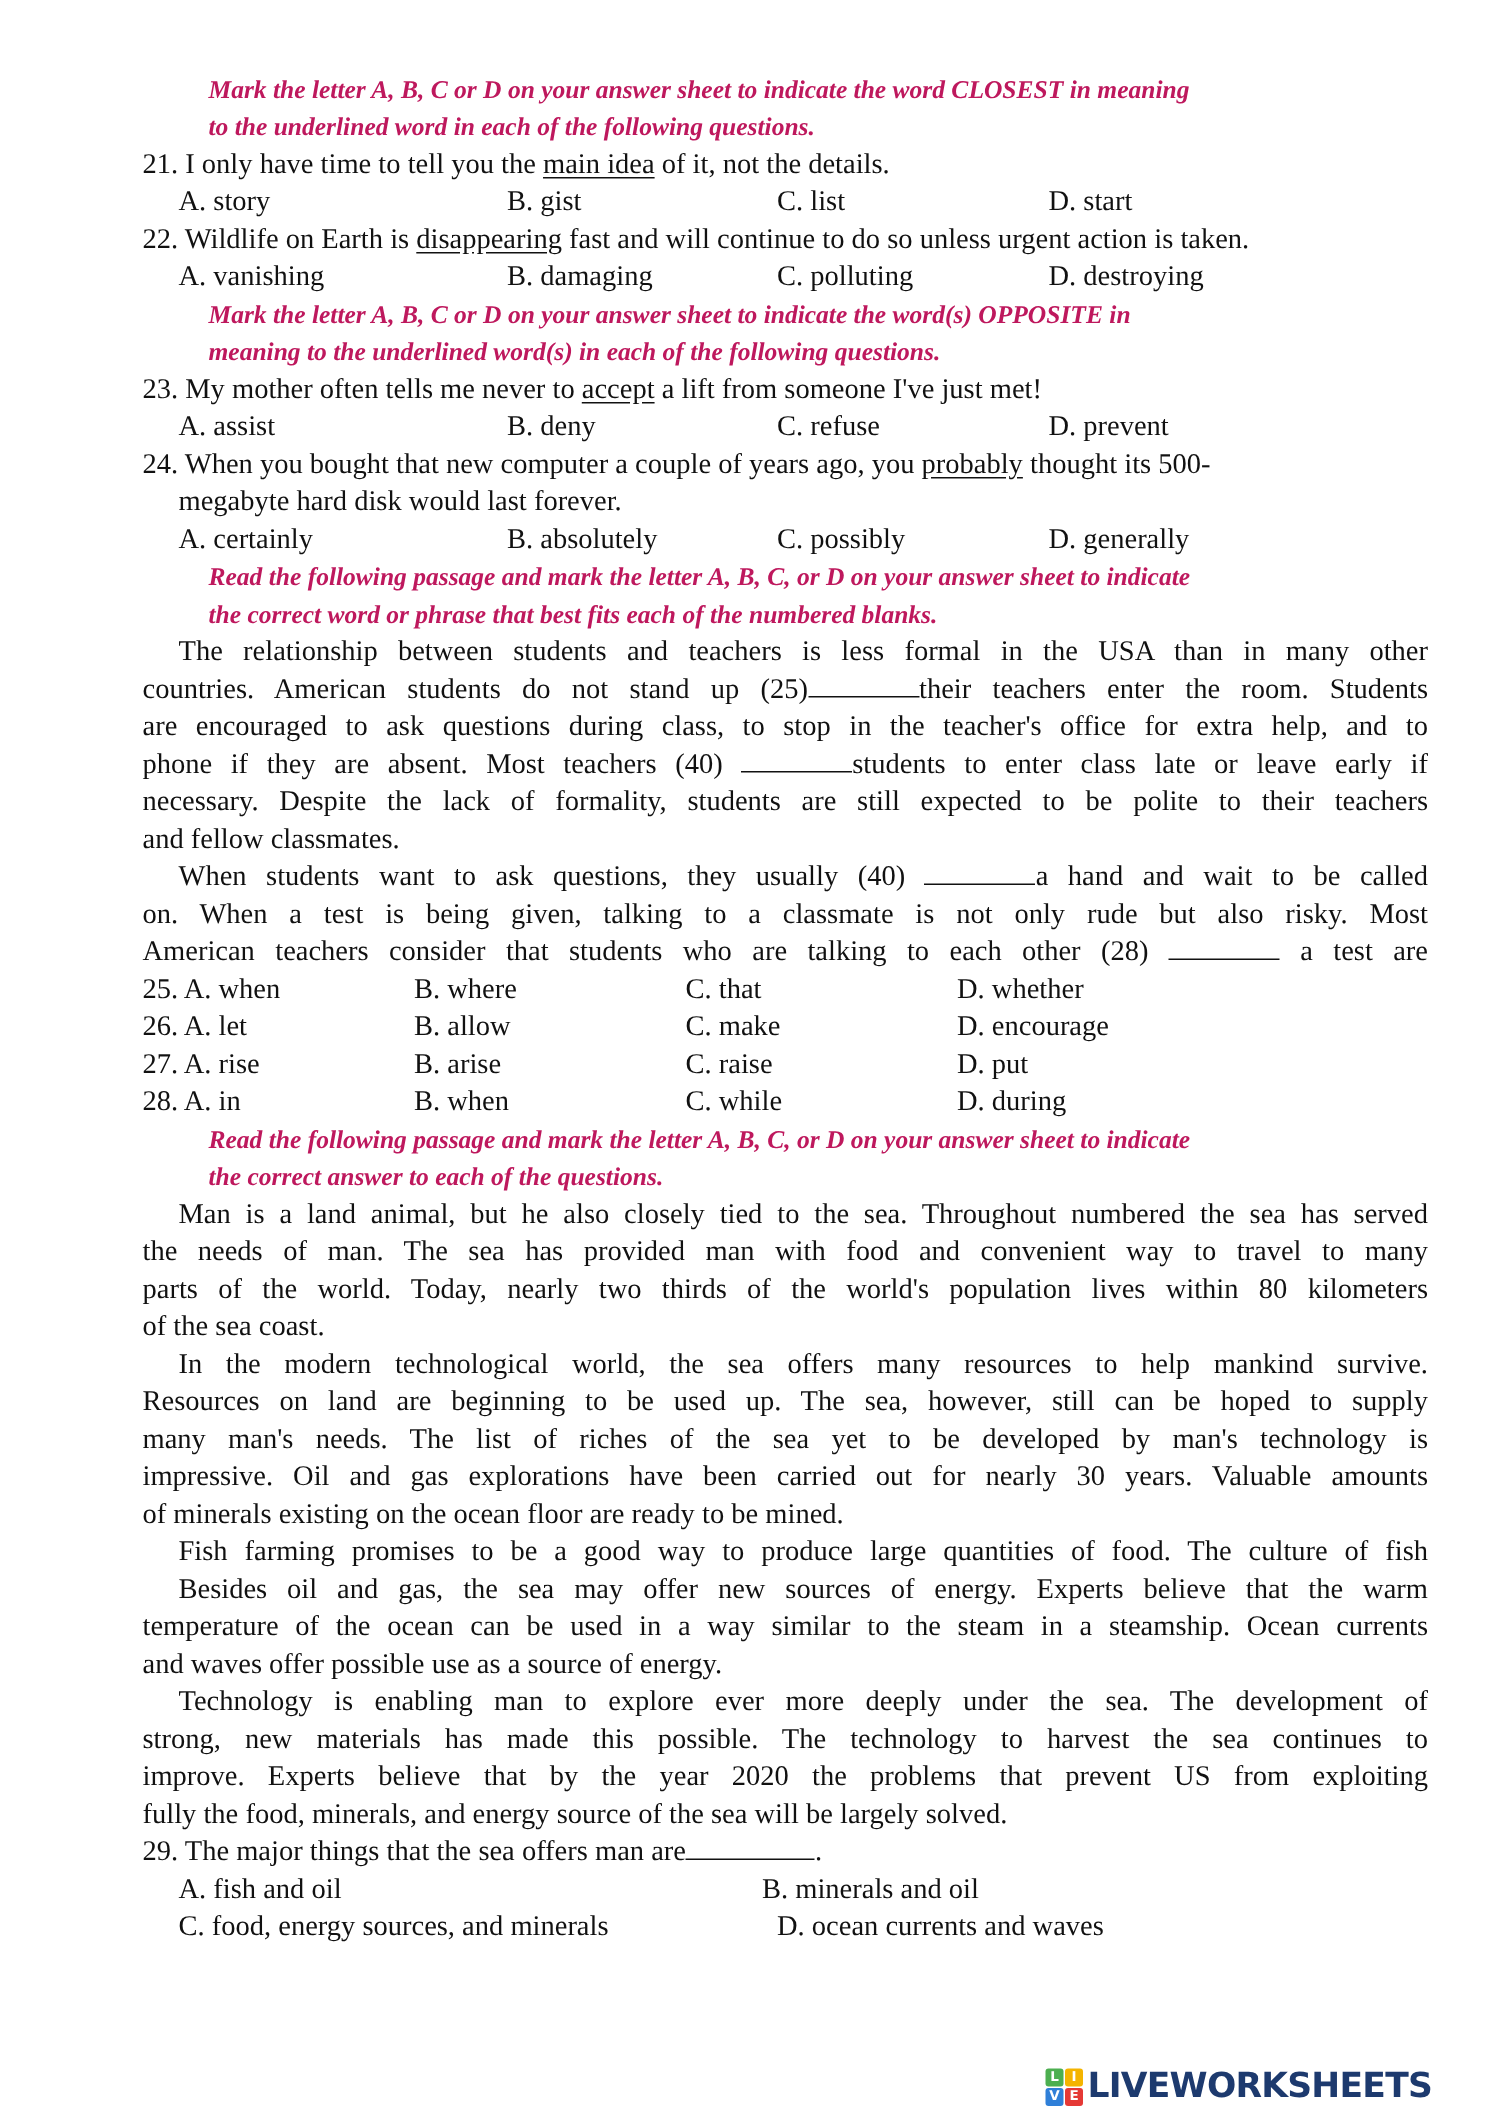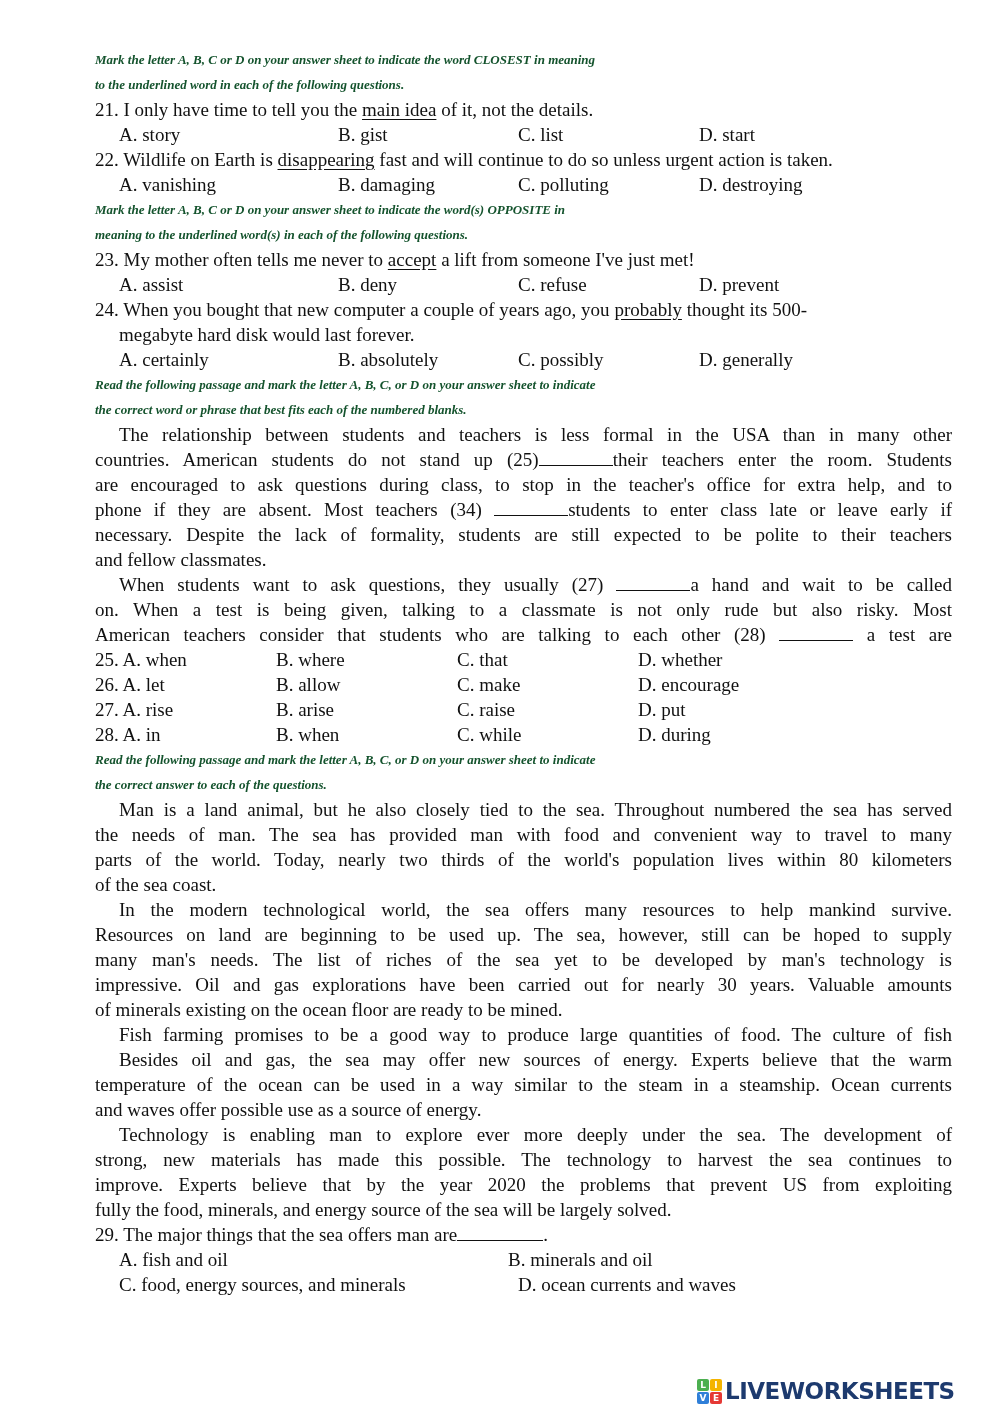--- a/index.html
+++ b/index.html
@@ -4,22 +4,22 @@
 <style>
   html, body { margin: 0; padding: 0; background: #ffffff; }
   body {
     width: 1000px; height: 1413px; position: relative; overflow: hidden;
     font-family: "Liberation Serif", "DejaVu Serif", serif;
     color: #111111;
   }
   .page { position: absolute; left: 95px; top: 47px; width: 857px; }
   .line { font-size: 19px; line-height: 25px; height: 25px; white-space: nowrap; position: relative; }
   .instr {
-    color: #14532d; font-weight: bold; font-style: italic;
-    font-size: 13px; line-height: 25px; white-space: nowrap;
+    color: #be185d; font-weight: bold; font-style: italic;
+    font-size: 17px; line-height: 25px; white-space: nowrap; margin-left: 44px;
   }
   .u { text-decoration: underline; text-underline-offset: 3px; }
   .blank { display: inline-block; border-bottom: 1px solid #111; height: 17px; vertical-align: baseline; }
   .indent { padding-left: 24px; }
   .opts { position: relative; height: 25px; font-size: 19px; line-height: 25px; white-space: nowrap; }
   .opts span { position: absolute; top: 0; }
   .jline { font-size: 19px; line-height: 25px; height: 25px; text-align: justify; text-align-last: justify; white-space: nowrap; }
   .bold-u { font-weight: bold; text-decoration: underline; text-underline-offset: 3px; }
   .logo { position: absolute; left: 697px; top: 1377px; height: 28px; display: flex; align-items: center; }
   .logo-squares { display: grid; grid-template-columns: 12px 12px; grid-template-rows: 12px 12px; gap: 1px; margin-right: 3px; }
@@ -90,25 +90,25 @@
 
   <div class="instr">
     <div>Read the following passage and mark the letter A, B, C, or D on your answer sheet to indicate</div>
     <div>the correct word or phrase that best fits each of the numbered blanks.</div>
   </div>
 
   <div>
     <div class="jline indent">The relationship between students and teachers is less formal in the USA than in many other</div>
     <div class="jline"><span>countries. American students do not stand up (25)</span><span class="blank" style="width:74px"></span><span>their teachers enter the room. Students</span></div>
     <div class="jline">are encouraged to ask questions during class, to stop in the teacher's office for extra help, and to</div>
-    <div class="jline"><span>phone if they are absent. Most teachers (34) </span><span class="blank" style="width:74px"></span><span>students to enter class late or leave early if</span></div>
+    <div class="jline"><span>phone if they are absent. Most teachers (40) </span><span class="blank" style="width:74px"></span><span>students to enter class late or leave early if</span></div>
     <div class="jline">necessary. Despite the lack of formality, students are still expected to be polite to their teachers</div>
     <div class="line">and fellow classmates.</div>
 
-    <div class="jline indent"><span>When students want to ask questions, they usually (27) </span><span class="blank" style="width:74px"></span><span>a hand and wait to be called</span></div>
+    <div class="jline indent"><span>When students want to ask questions, they usually (40) </span><span class="blank" style="width:74px"></span><span>a hand and wait to be called</span></div>
     <div class="jline">on. When a test is being given, talking to a classmate is not only rude but also risky. Most</div>
     <div class="jline"><span>American teachers consider that students who are talking to each other (28) </span><span class="blank" style="width:74px"></span><span> a test are</span></div>
   </div>
 
   <div class="opts">
     <span style="left:0px">25. A. when</span>
     <span style="left:181px">B. where</span>
     <span style="left:362px">C. that</span>
     <span style="left:543px">D. whether</span>
   </div>

